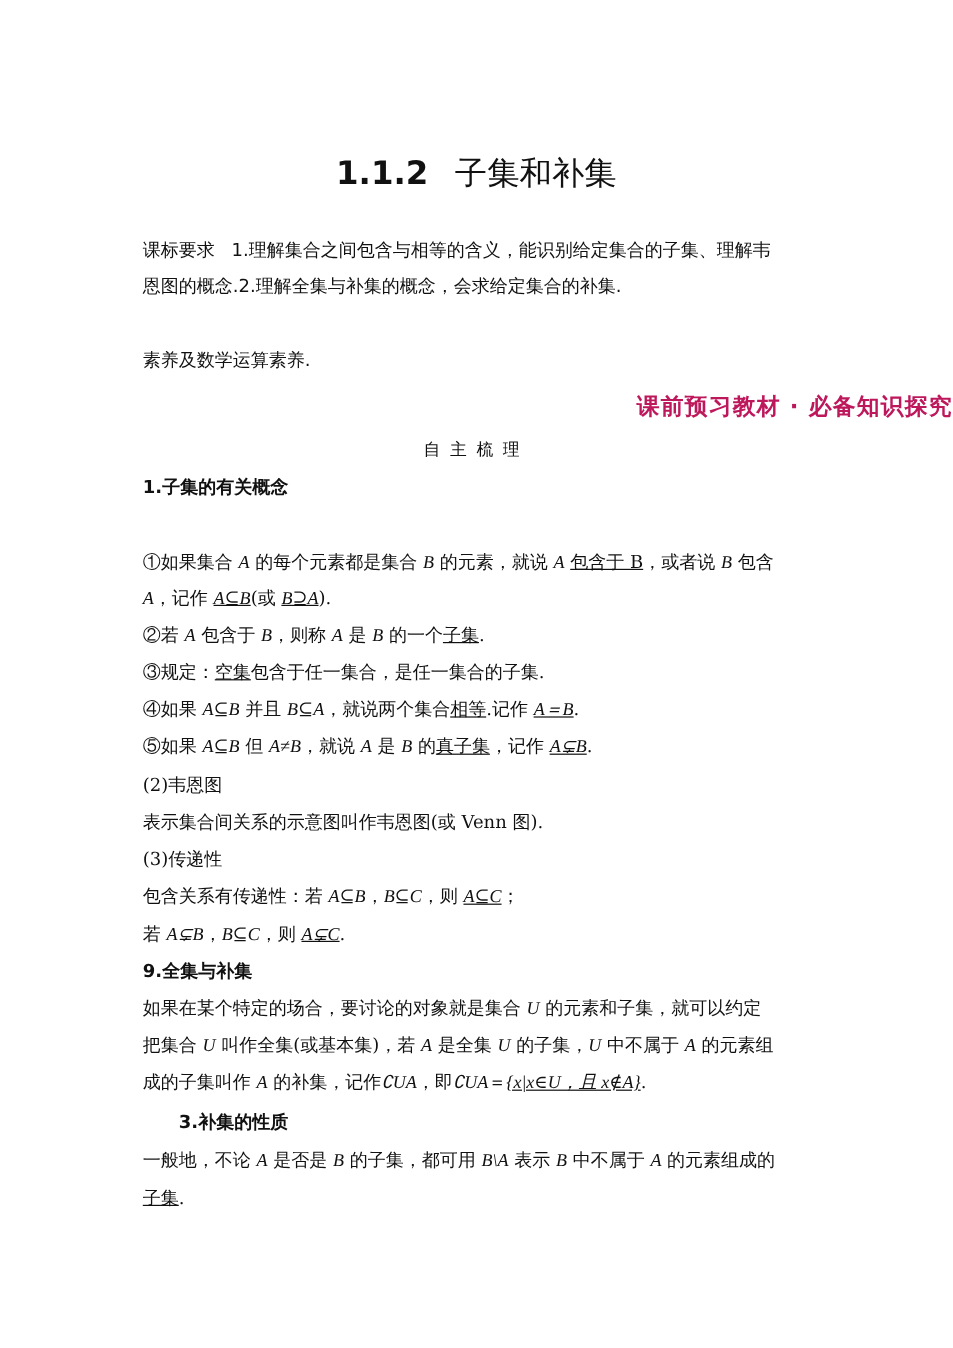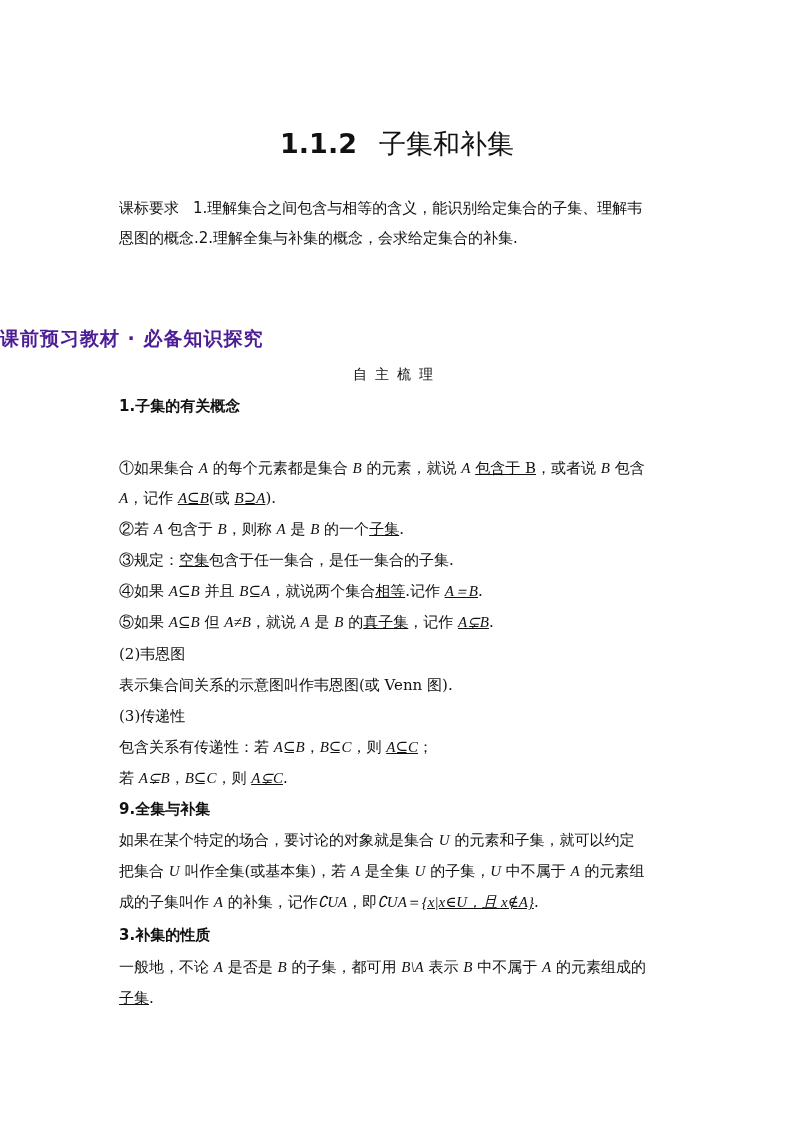--- a/index.html
+++ b/index.html
@@ -9,40 +9,43 @@
   .title { position: absolute; top: 126px; left: 0; width: 794px; text-align: center;
            font-size: 27px; color: #111; }
   .title .num { font-family: "DejaVu Sans", "Liberation Sans", sans-serif; font-weight: bold; margin-right: 22px; }
   .title .txt { font-family: "DejaVu Serif", "Liberation Serif", serif; }
   .line { position: absolute; left: 119px; width: 560px; font-size: 15px; line-height: 20px; white-space: nowrap; }
   .label { font-family: "DejaVu Serif", "Liberation Serif", serif; margin-right: 14px; }
   .sans { font-family: "DejaVu Sans", "Liberation Sans", sans-serif; }
   .bold { font-weight: bold; }
   .i { font-style: italic; font-family: "Liberation Serif", "DejaVu Serif", serif; }
   .u { text-decoration: underline; }
-  .section-title { position: absolute; top: 326px; left: 0; width: 794px; text-align: left;
+  .section-title { position: absolute; top: 326px; left: 0; width: 794px; text-align: right;
                    font-family: "DejaVu Sans", "Liberation Sans", sans-serif; font-weight: bold;
-                   font-size: 19px; color: #4c1d95; letter-spacing: 1px; }
+                   font-size: 19px; color: #be185d; letter-spacing: 1px; }
   .sub-title { position: absolute; top: 366px; left: 0; width: 794px; text-align: center;
                font-family: "DejaVu Sans", "Liberation Sans", sans-serif; font-size: 14px; letter-spacing: 8px; }
 </style>
 </head>
 <body>
 
 <div class="page">
 
   <div class="title">
     <span class="num">1.1.2</span><span class="txt">子集和补集</span>
   </div>
 
   <div class="line" style="top:198px;">
     <span class="label">课标要求</span><span class="sans">1.理解集合之间包含与相等的含义，能识别给定集合的子集、理解韦</span>
   </div>
   <div class="line sans" style="top:228px;">
     <span>恩图的概念.2.理解全集与补集的概念，会求给定集合的补集.</span>
+  </div>
+  <div class="line sans" style="top:290px;">
+    <span>素养及数学运算素养.</span>
   </div>
 
   <div class="section-title">课前预习教材 · 必备知识探究</div>
   <div class="sub-title">自主梳理</div>
 
   <div class="line sans bold" style="top:396px;">1.子集的有关概念</div>
 
   <div class="line" style="top:458px;">
     <span>①如果集合 </span><span class="i">A</span><span> 的每个元素都是集合 </span><span class="i">B</span><span> 的元素，就说 </span><span class="i">A</span><span> </span><span class="u">包含于 B</span><span>，或者说 </span><span class="i">B</span><span> 包含</span>
   </div>
@@ -82,21 +85,21 @@
   <div class="line" style="top:830px;">
     <span>如果在某个特定的场合，要讨论的对象就是集合 </span><span class="i">U</span><span> 的元素和子集，就可以约定</span>
   </div>
   <div class="line" style="top:861px;">
     <span>把集合 </span><span class="i">U</span><span> 叫作全集(或基本集)，若 </span><span class="i">A</span><span> 是全集 </span><span class="i">U</span><span> 的子集，</span><span class="i">U</span><span> 中不属于 </span><span class="i">A</span><span> 的元素组</span>
   </div>
   <div class="line" style="top:892px;">
     <span>成的子集叫作 </span><span class="i">A</span><span> 的补集，记作</span><span class="i">∁UA</span><span>，即</span><span class="i">∁UA</span><span>＝</span><span class="u i">{x|x∈U，且 x∉A}</span><span>.</span>
   </div>
 
-  <div class="line sans bold" style="top:925px;">3.补集的性质</div>
+  <div class="line sans bold" style="top:925px;margin-left:30px;">3.补集的性质</div>
 
   <div class="line" style="top:957px;">
     <span>一般地，不论 </span><span class="i">A</span><span> 是否是 </span><span class="i">B</span><span> 的子集，都可用 </span><span class="i">B\A</span><span> 表示 </span><span class="i">B</span><span> 中不属于 </span><span class="i">A</span><span> 的元素组成的</span>
   </div>
   <div class="line" style="top:988px;">
     <span class="u">子集</span><span>.</span>
   </div>
 
 </div>
 

